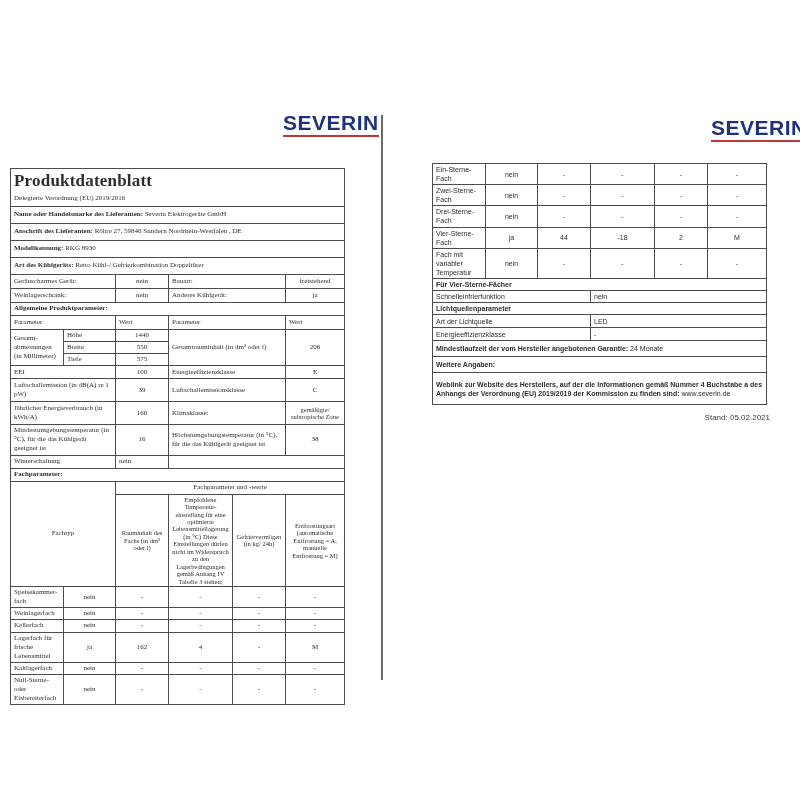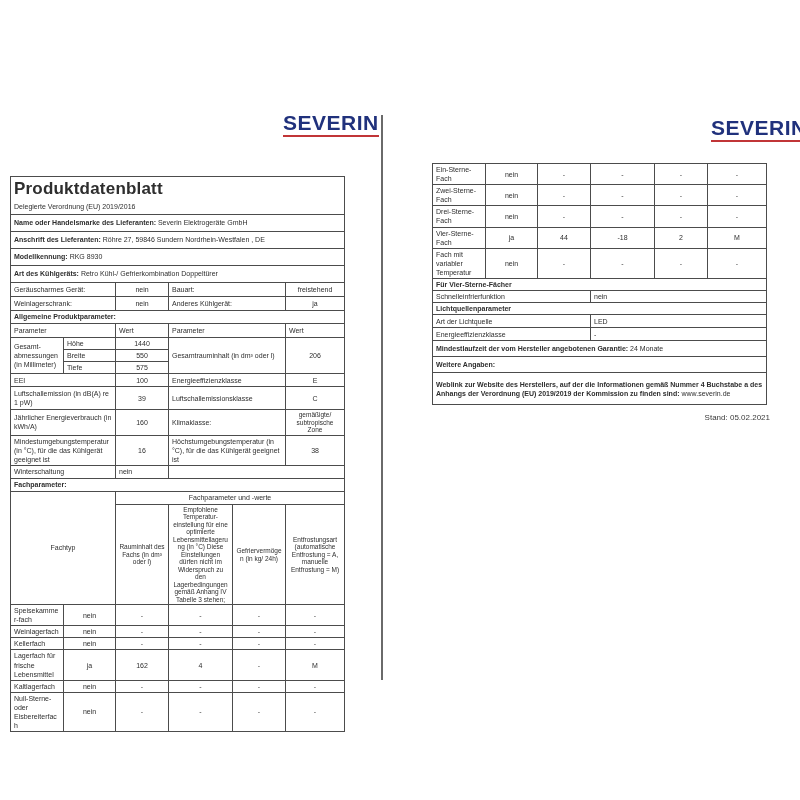--- a/index.html
+++ b/index.html
@@ -20,21 +20,21 @@
   .divider{position:absolute;left:381px;top:115px;width:2px;height:565px;background:#6a6a6a;}
 
   table.sheet{
     position:absolute;border-collapse:collapse;table-layout:fixed;
     width:334px;font-size:7px;line-height:1.3;color:#2e2e2e;
   }
   table.sheet td{
     border:1px solid #4c4c4c;padding:1px 3px;vertical-align:middle;
     overflow:hidden;word-wrap:break-word;
   }
-  .t-left{left:10px;top:176px;}
+  .t-left{left:10px;top:168px;font-family:Liberation Serif, serif;}
   .t-right{left:432px;top:163px;}
   td.c{text-align:center;}
   td.bold, .bold{font-weight:bold;}
   .title-main{font-weight:bold;font-size:17px;line-height:1.1;letter-spacing:0.2px;}
   .title-sub{font-size:7px;margin-top:3px;}
   td.small{font-size:6.5px;line-height:1.15;}
   .stand{position:absolute;left:640px;top:413px;width:130px;text-align:right;font-size:8px;color:#3a3a3a;}
   b{font-weight:bold;}
 </style>
 </head>

